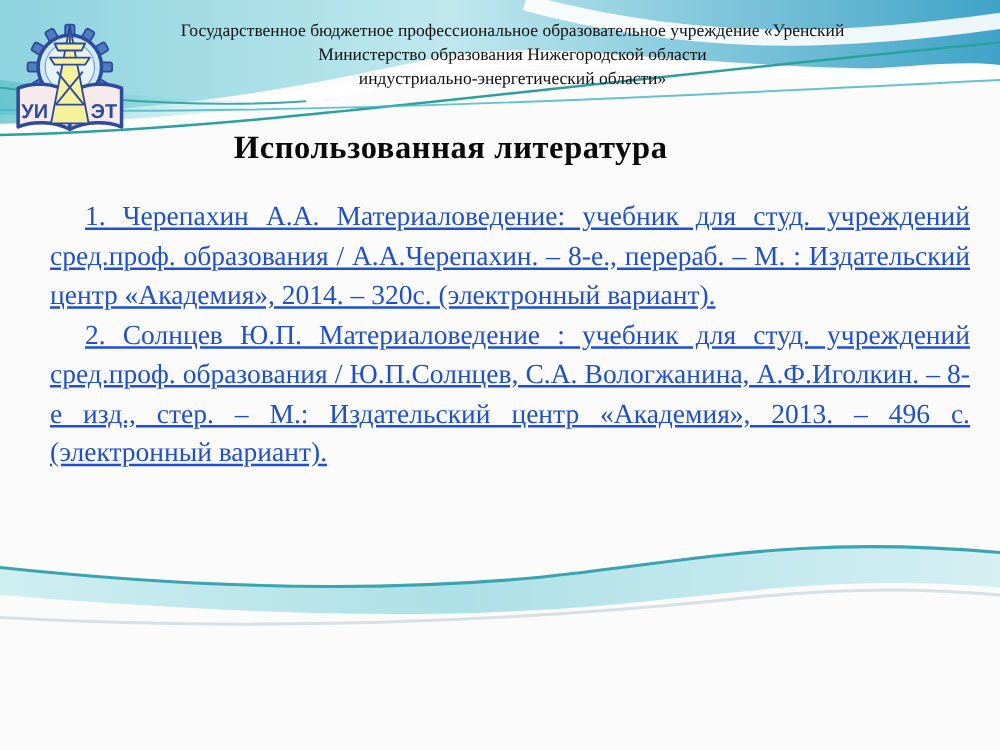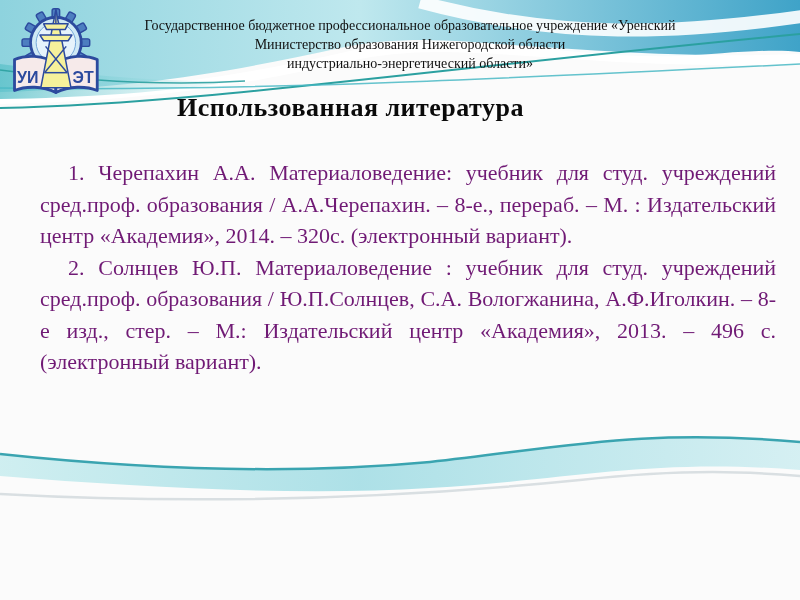--- a/index.html
+++ b/index.html
@@ -4,37 +4,37 @@
 <style>
   html,body{margin:0;padding:0;}
   body{width:800px;height:600px;overflow:hidden;background:#ffffff;}
   .slide{
     position:relative;width:800px;height:600px;background:#fbfbfb;
     font-family:"Liberation Serif", serif;color:#141414;overflow:hidden;
   }
   
   .top-banner{position:absolute;top:0;left:0;width:800px;height:135px;display:block;}
   
-  .logo{position:absolute;top:5px;left:7px;width:94px;height:94px;}
+  .logo{position:absolute;top:16px;left:7px;width:94px;height:94px;}
   .logo svg{width:100%;height:100%;display:block;}
   
   .header{
     position:absolute;top:16px;left:60px;width:700px;
     text-align:center;font-size:14px;line-height:19px;color:#111111;
   }
   
   .title{
-    position:absolute;top:93px;left:177px;margin:0;
+    position:absolute;top:93px;left:177px;margin:10px;
     font-size:26px;font-weight:bold;color:#0a0a0a;letter-spacing:0.5px;
     font-family:"Liberation Serif", serif;
   }
   
   .body-text{
     position:absolute;top:157px;left:40px;right:24px;
-    font-size:22px;line-height:31.5px;color:#701a75;
+    font-size:22px;line-height:31.5px;color:#1d4ed8;text-decoration:underline;
   }
   .ref{
     margin:0;text-indent:28px;text-align:justify;
   }
   
   .bottom-wave{position:absolute;top:418px;left:0;width:800px;height:110px;display:block;}
 </style>
 </head>
 <body>
 

